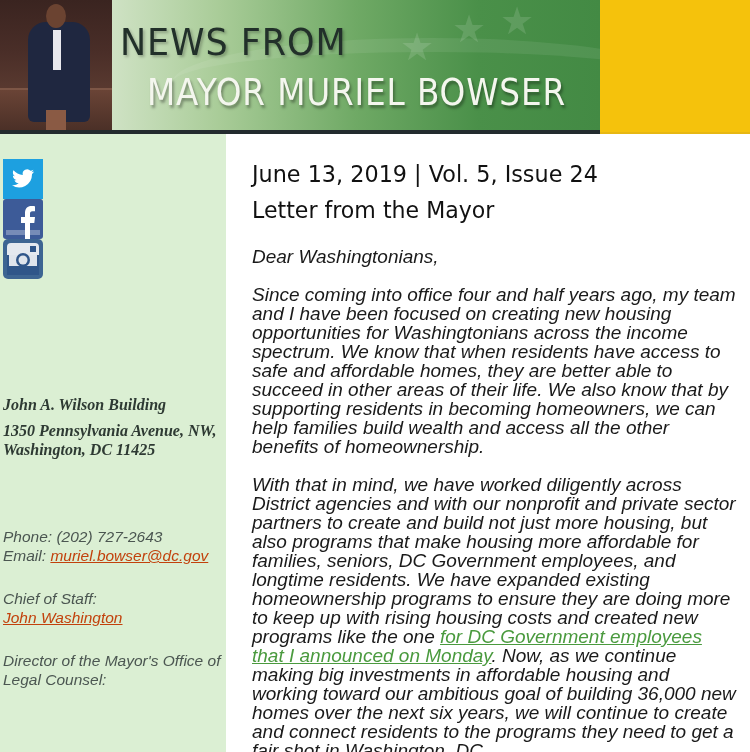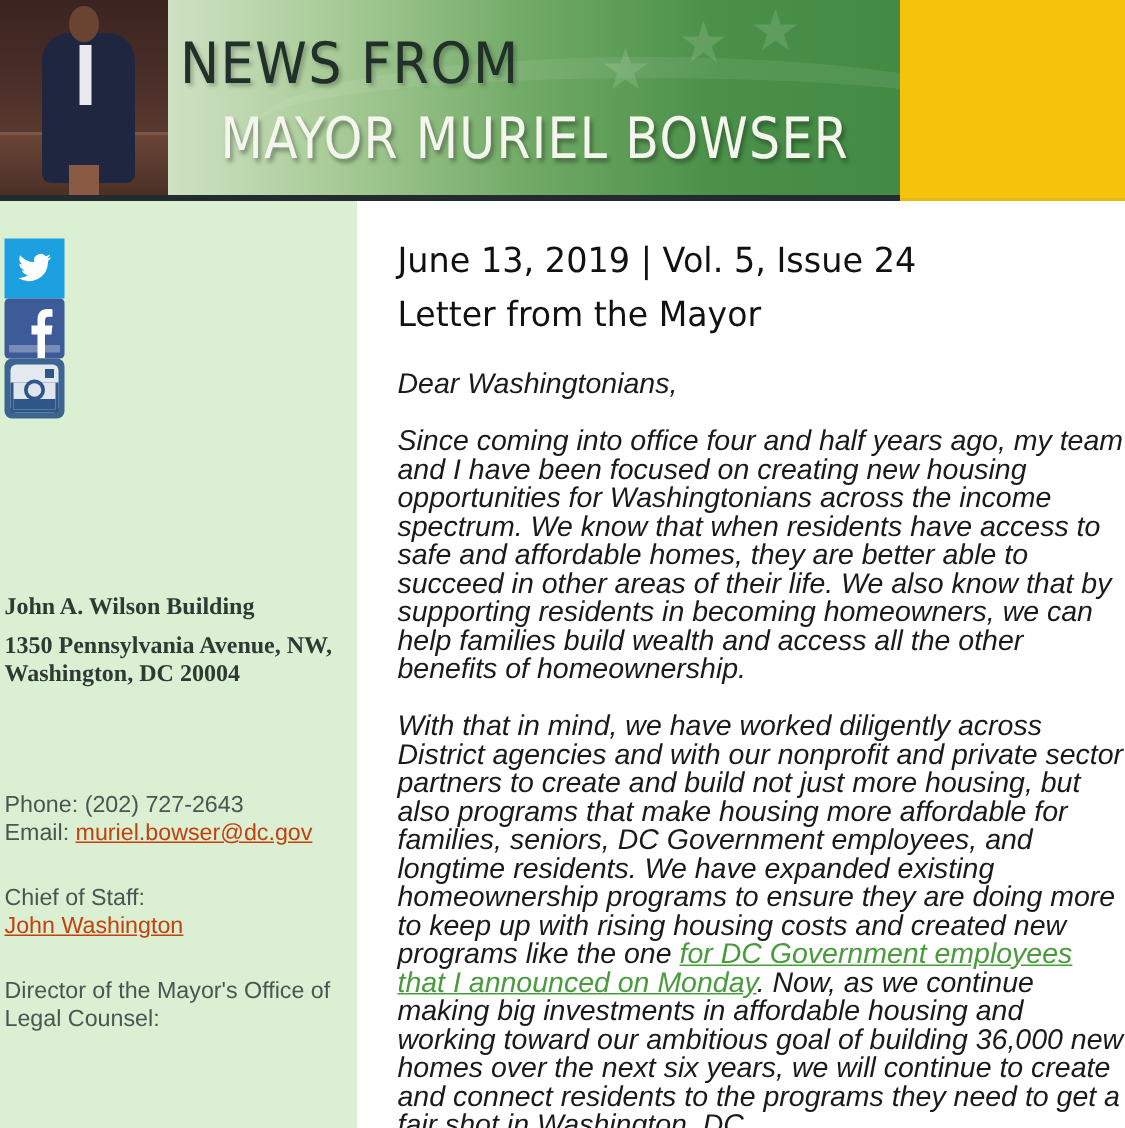--- a/index.html
+++ b/index.html
@@ -63,20 +63,21 @@
     border-bottom: 2px solid #e7b712;
   }
   .banner-strip {
     position: absolute; left: 0; top: 130px; width: 600px; height: 4px; background: #232b2e;
   }
 
   
   .sidebar {
     position: absolute; left: 0; top: 134px; width: 238px; height: 618px;
     background: #dbefd3;
+    font-style: italic;
   }
   .social { position: absolute; left: 3px; top: 25px; width: 40px; }
   .social-icon { display: block; width: 40px; height: 40px; position: relative; overflow: hidden; }
   .tw { background: #1da0e0; }
   .fb { background: #3d5b98; border-radius: 3px; }
   .ig { background: #3d6592; border-radius: 5px; }
   .tw svg, .fb svg, .ig svg { position: absolute; left: 0; top: 0; }
 
   .address {
     position: absolute; left: 3px; top: 261px; width: 232px;
@@ -85,21 +86,21 @@
   }
   .address .building { display: block; margin-bottom: 7px; }
   .contact {
     position: absolute; left: 3px; top: 393px; width: 232px;
     font-size: 15.5px; line-height: 19px; color: #4b5651;
   }
   .contact a { color: #c2410c; text-decoration: underline; }
   .contact .block { margin-bottom: 24px; }
 
   
-  .main { position: absolute; left: 239px; top: 134px; width: 512px; height: 618px; background: #ffffff; }
+  .main { position: absolute; left: 226px; top: 134px; width: 512px; height: 618px; background: #ffffff; }
   .issue-line {
     position: absolute; left: 26px; top: 27px; white-space: nowrap;
     font-family: "DejaVu Sans", sans-serif; font-size: 23px; color: #111111;
     transform: scaleX(0.97); transform-origin: left top;
   }
   .letter-title {
     position: absolute; left: 26px; top: 63px; white-space: nowrap;
     font-family: "DejaVu Sans", sans-serif; font-size: 23px; color: #111111;
     transform: scaleX(0.96); transform-origin: left top;
   }
@@ -154,21 +155,21 @@
         <circle cx="20" cy="21" r="7" fill="#2f5689"></circle>
         <circle cx="20" cy="21" r="4.5" fill="#dfe5ec"></circle>
         <rect x="27" y="7" width="6" height="6" fill="#2f5689"></rect>
         <rect x="6" y="27" width="28" height="7" fill="#2f5689"></rect>
       </svg>
     </a>
   </div>
 
   <div class="address">
     <span class="building">John A. Wilson Building</span>
-    <span>1350 Pennsylvania Avenue, NW, Washington, DC 20004</span>
+    <span>1350 Pennsylvania Avenue, NW, Washington, DC 11425</span>
   </div>
 
   <div class="contact">
     <div class="block">
       <div>Phone: (202) 727-2643</div>
       <div><span>Email: </span><a>muriel.bowser@dc.gov</a></div>
     </div>
     <div class="block">
       <div>Chief of Staff:</div>
       <a>John Washington</a>

